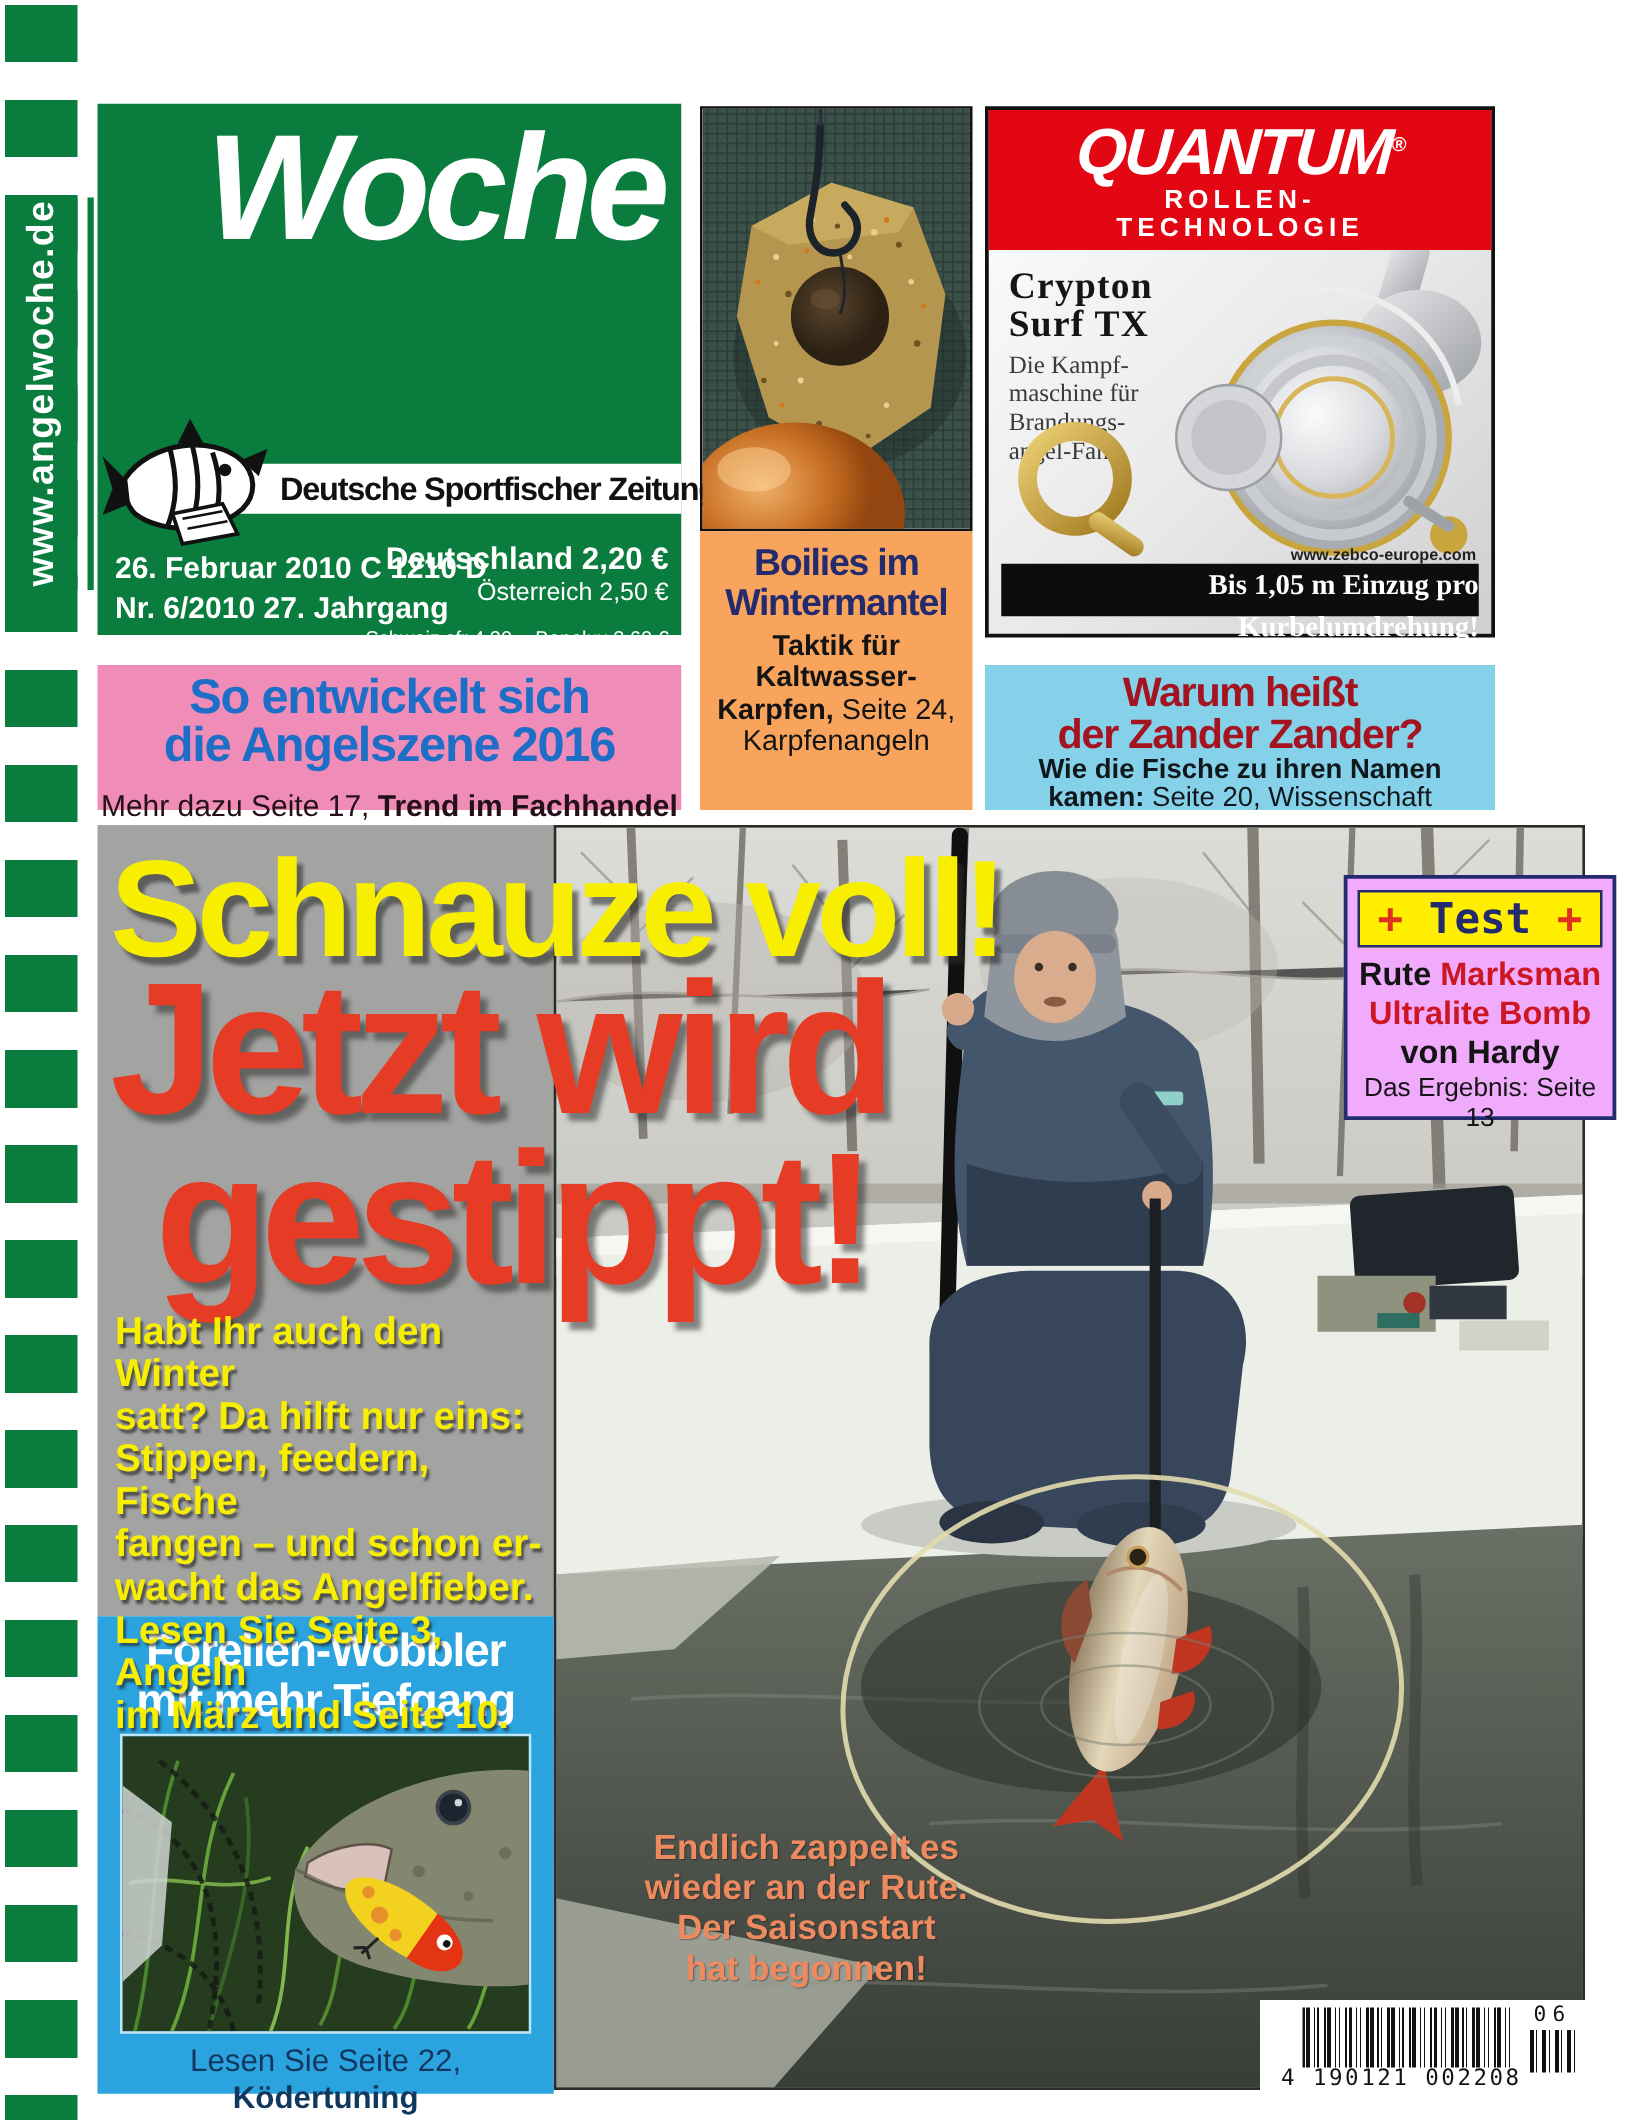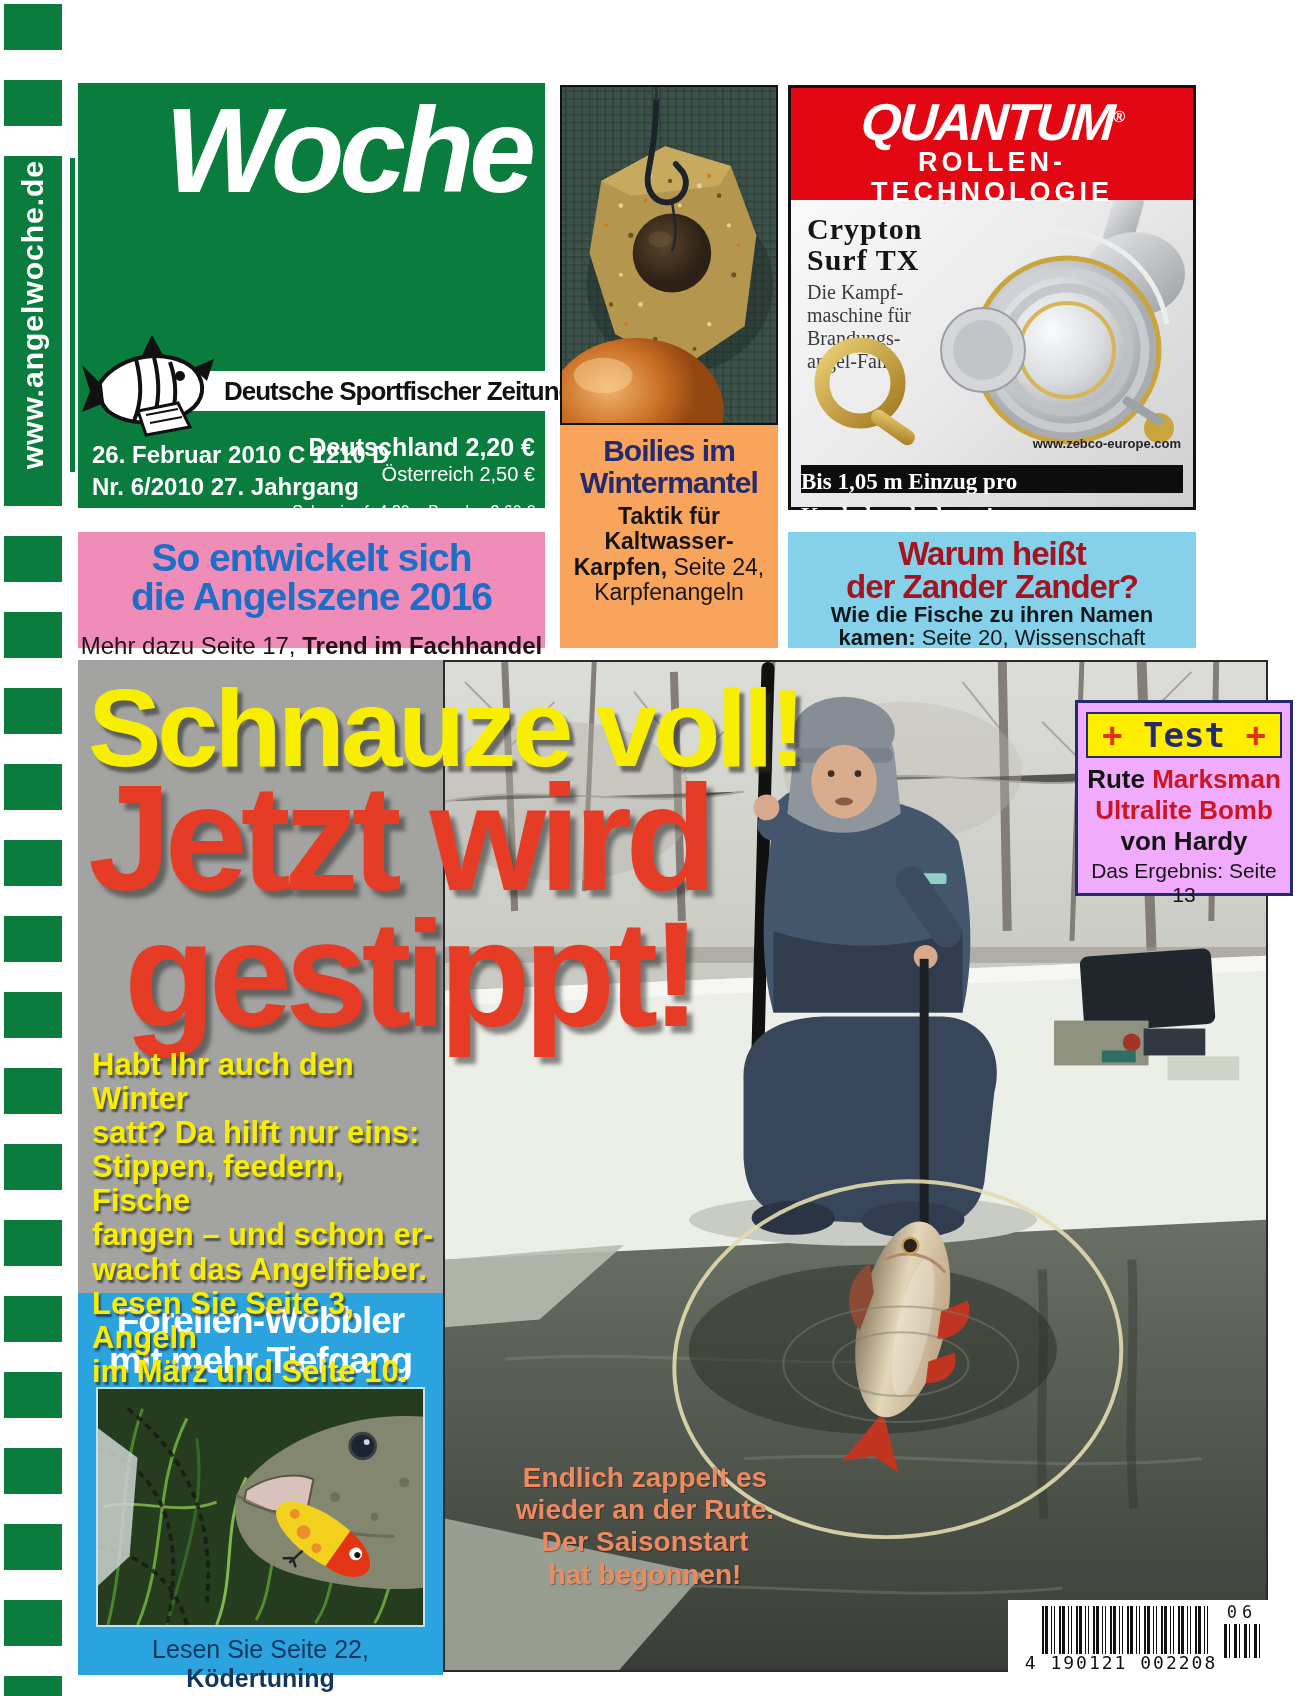--- a/index.html
+++ b/index.html
@@ -42,27 +42,27 @@
   #orange{left:560px;top:425px;width:218px;height:223px;background:#f9a45c;text-align:center;}
   #orange .h{color:#232a6e;font-weight:bold;font-size:30px;line-height:1.05;letter-spacing:-1px;}
   #orange .t{color:#141414;font-size:23px;line-height:1.1;}
 
   
   #quantum{left:788px;top:85px;width:408px;height:425px;background:linear-gradient(135deg,#ffffff 0%,#e9e9e9 55%,#cfcfcf 100%);
     border:3px solid #111;box-sizing:border-box;}
   #qband{left:0;top:0;right:0;height:112px;background:#e30613;text-align:center;color:#fff;}
   #qbrand{font-size:52px;font-weight:bold;font-style:italic;letter-spacing:-2px;line-height:1.0;margin-top:8px;transform:skewX(-4deg);}
   #qbrand sup{font-size:16px;font-style:normal;}
-  #qsub{font-size:27px;font-weight:bold;letter-spacing:4px;line-height:1.1;}
+  #qsub{font-size:21px;font-weight:bold;letter-spacing:4px;line-height:1.1;}
   #qprod{left:16px;top:126px;font-family:"Liberation Serif",serif;color:#151515;}
   #qprod .p{font-size:30px;font-weight:bold;line-height:1.02;letter-spacing:1px;}
   #qprod .d{font-size:20px;line-height:1.15;color:#3a3a3a;margin-top:6px;}
   #qurl{right:12px;bottom:56px;font-size:13px;font-weight:bold;color:#222;}
-  #qclaim{left:10px;right:10px;bottom:14px;height:28px;background:#0d0d0d;color:#fff;
-    font-family:"Liberation Serif",serif;font-weight:bold;font-size:23px;text-align:left;line-height:34px;}
+  #qclaim{left:10px;right:10px;bottom:14px;height:42px;background:#0d0d0d;color:#fff;
+    font-family:"Liberation Serif",serif;font-weight:bold;font-size:23px;text-align:right;line-height:34px;}
   #qreel{right:2px;top:112px;width:252px;height:256px;}
   #qswirl{left:14px;bottom:56px;width:118px;height:118px;}
 
   
   #zander{left:788px;top:532px;width:408px;height:116px;background:#86d1ea;text-align:center;}
   #zander .h{color:#a41420;font-weight:bold;font-size:33px;line-height:1.0;letter-spacing:-1px;}
   #zander .t{color:#10181c;font-size:22px;line-height:1.05;margin-top:0;}
 
   
   #graypanel{left:78px;top:660px;width:365px;height:633px;background:#a3a3a1;}

